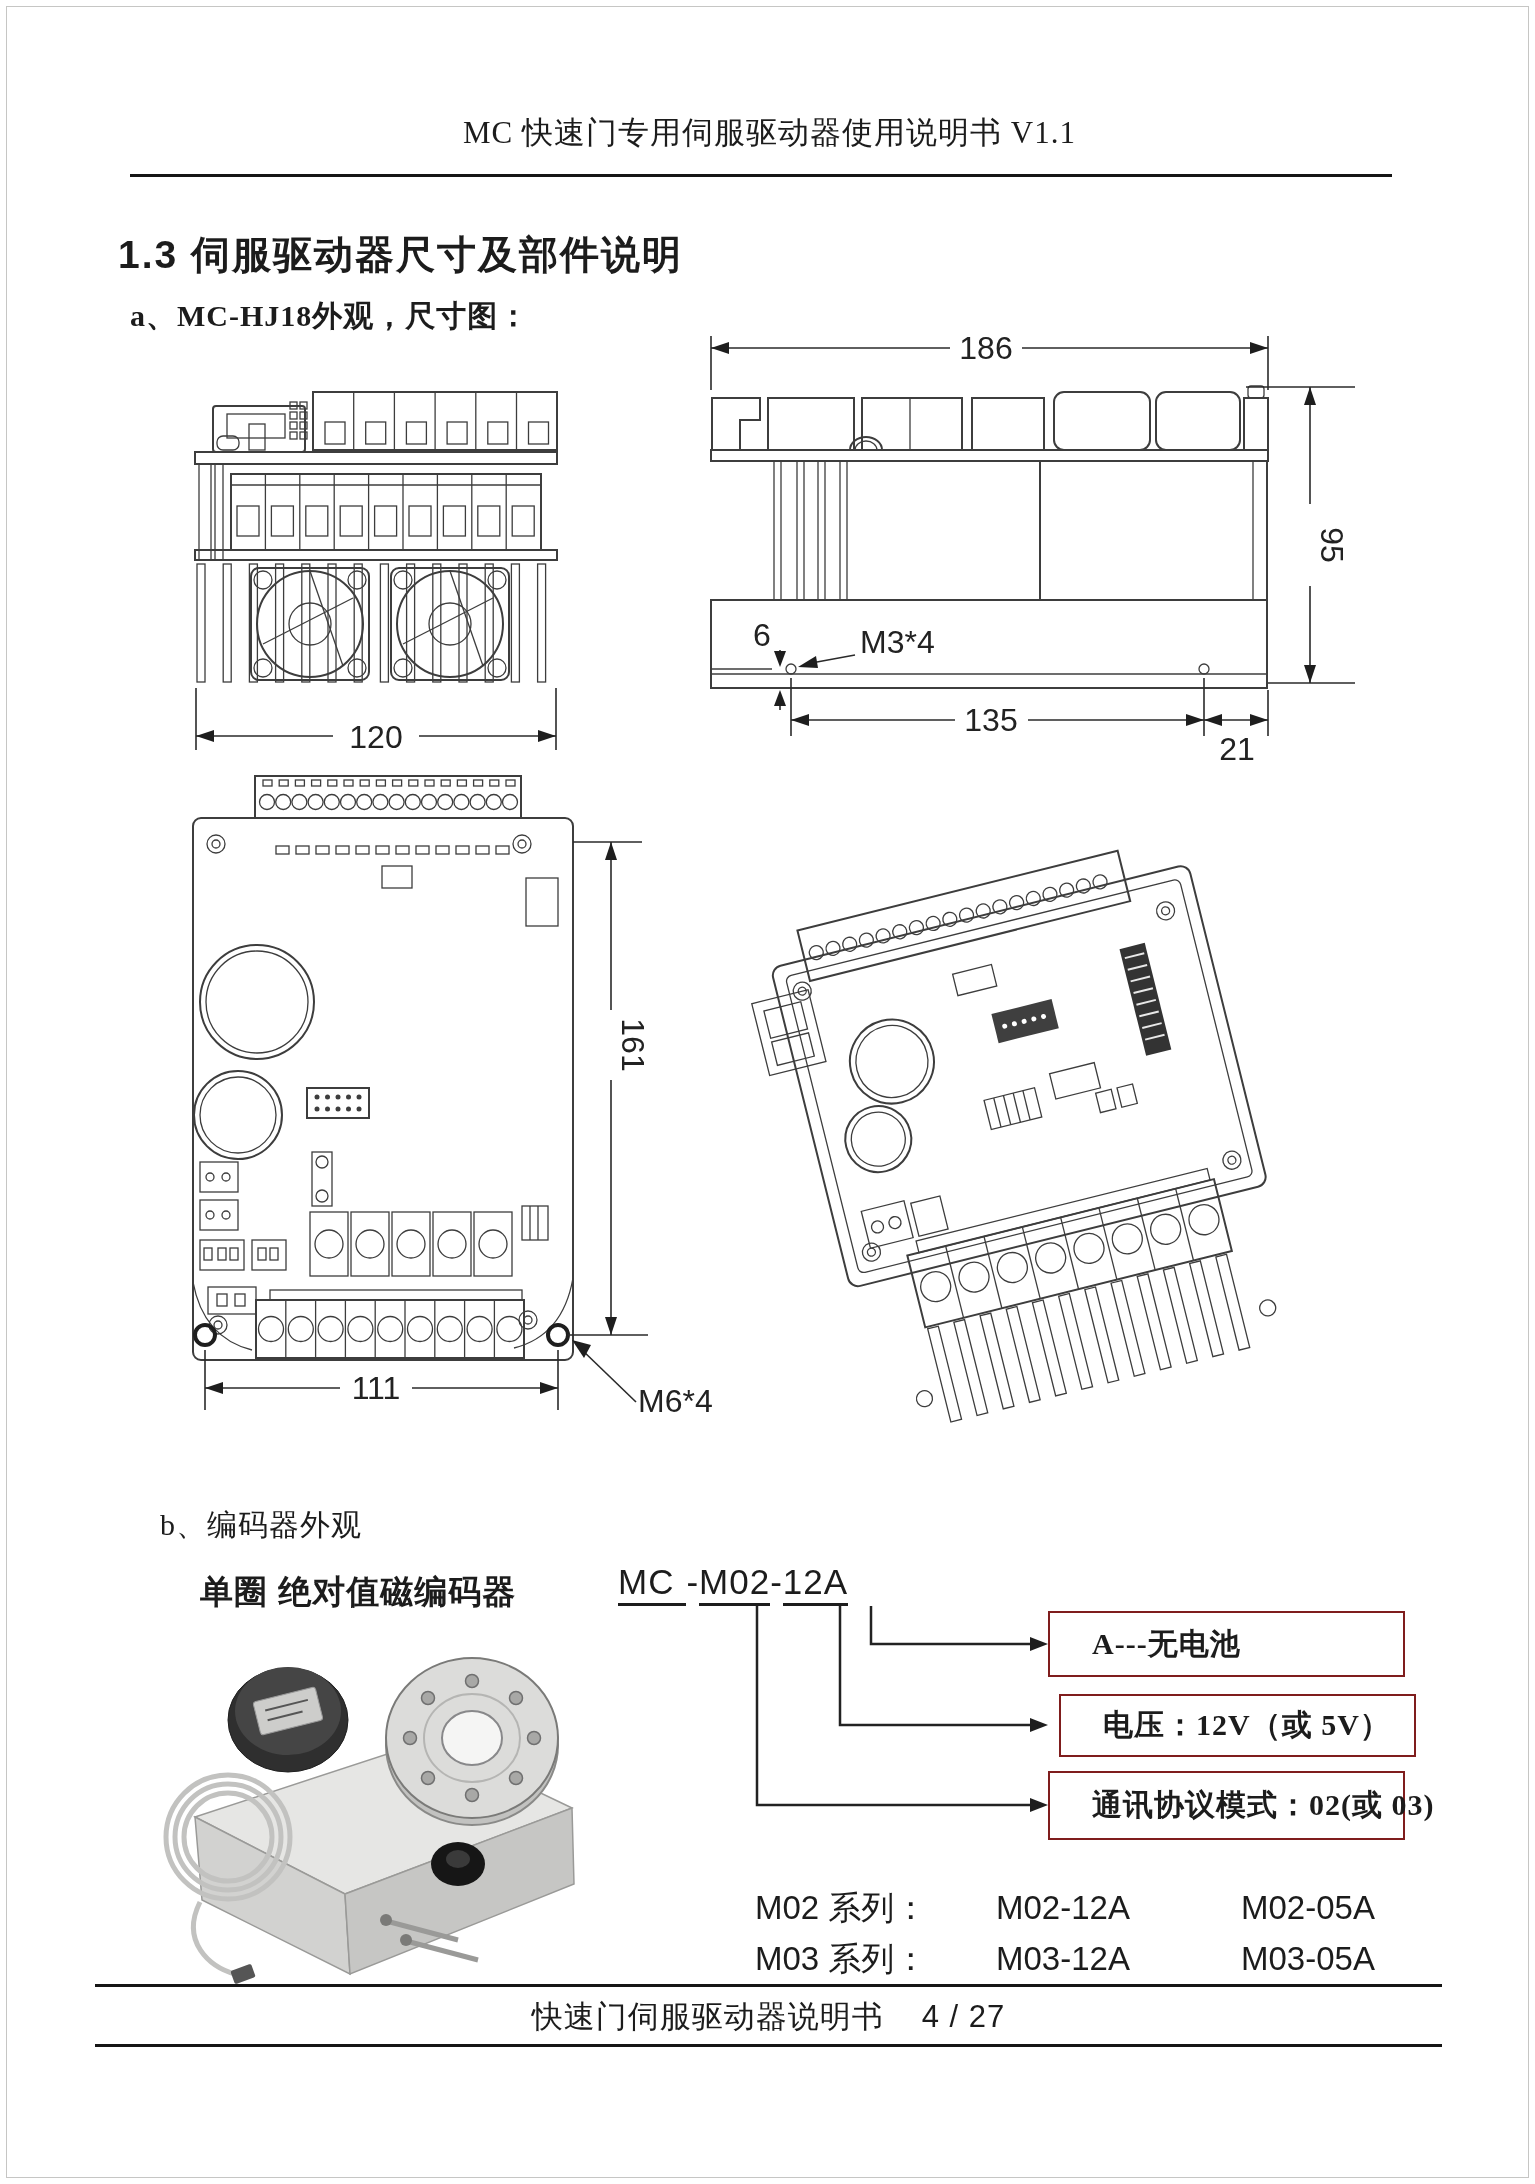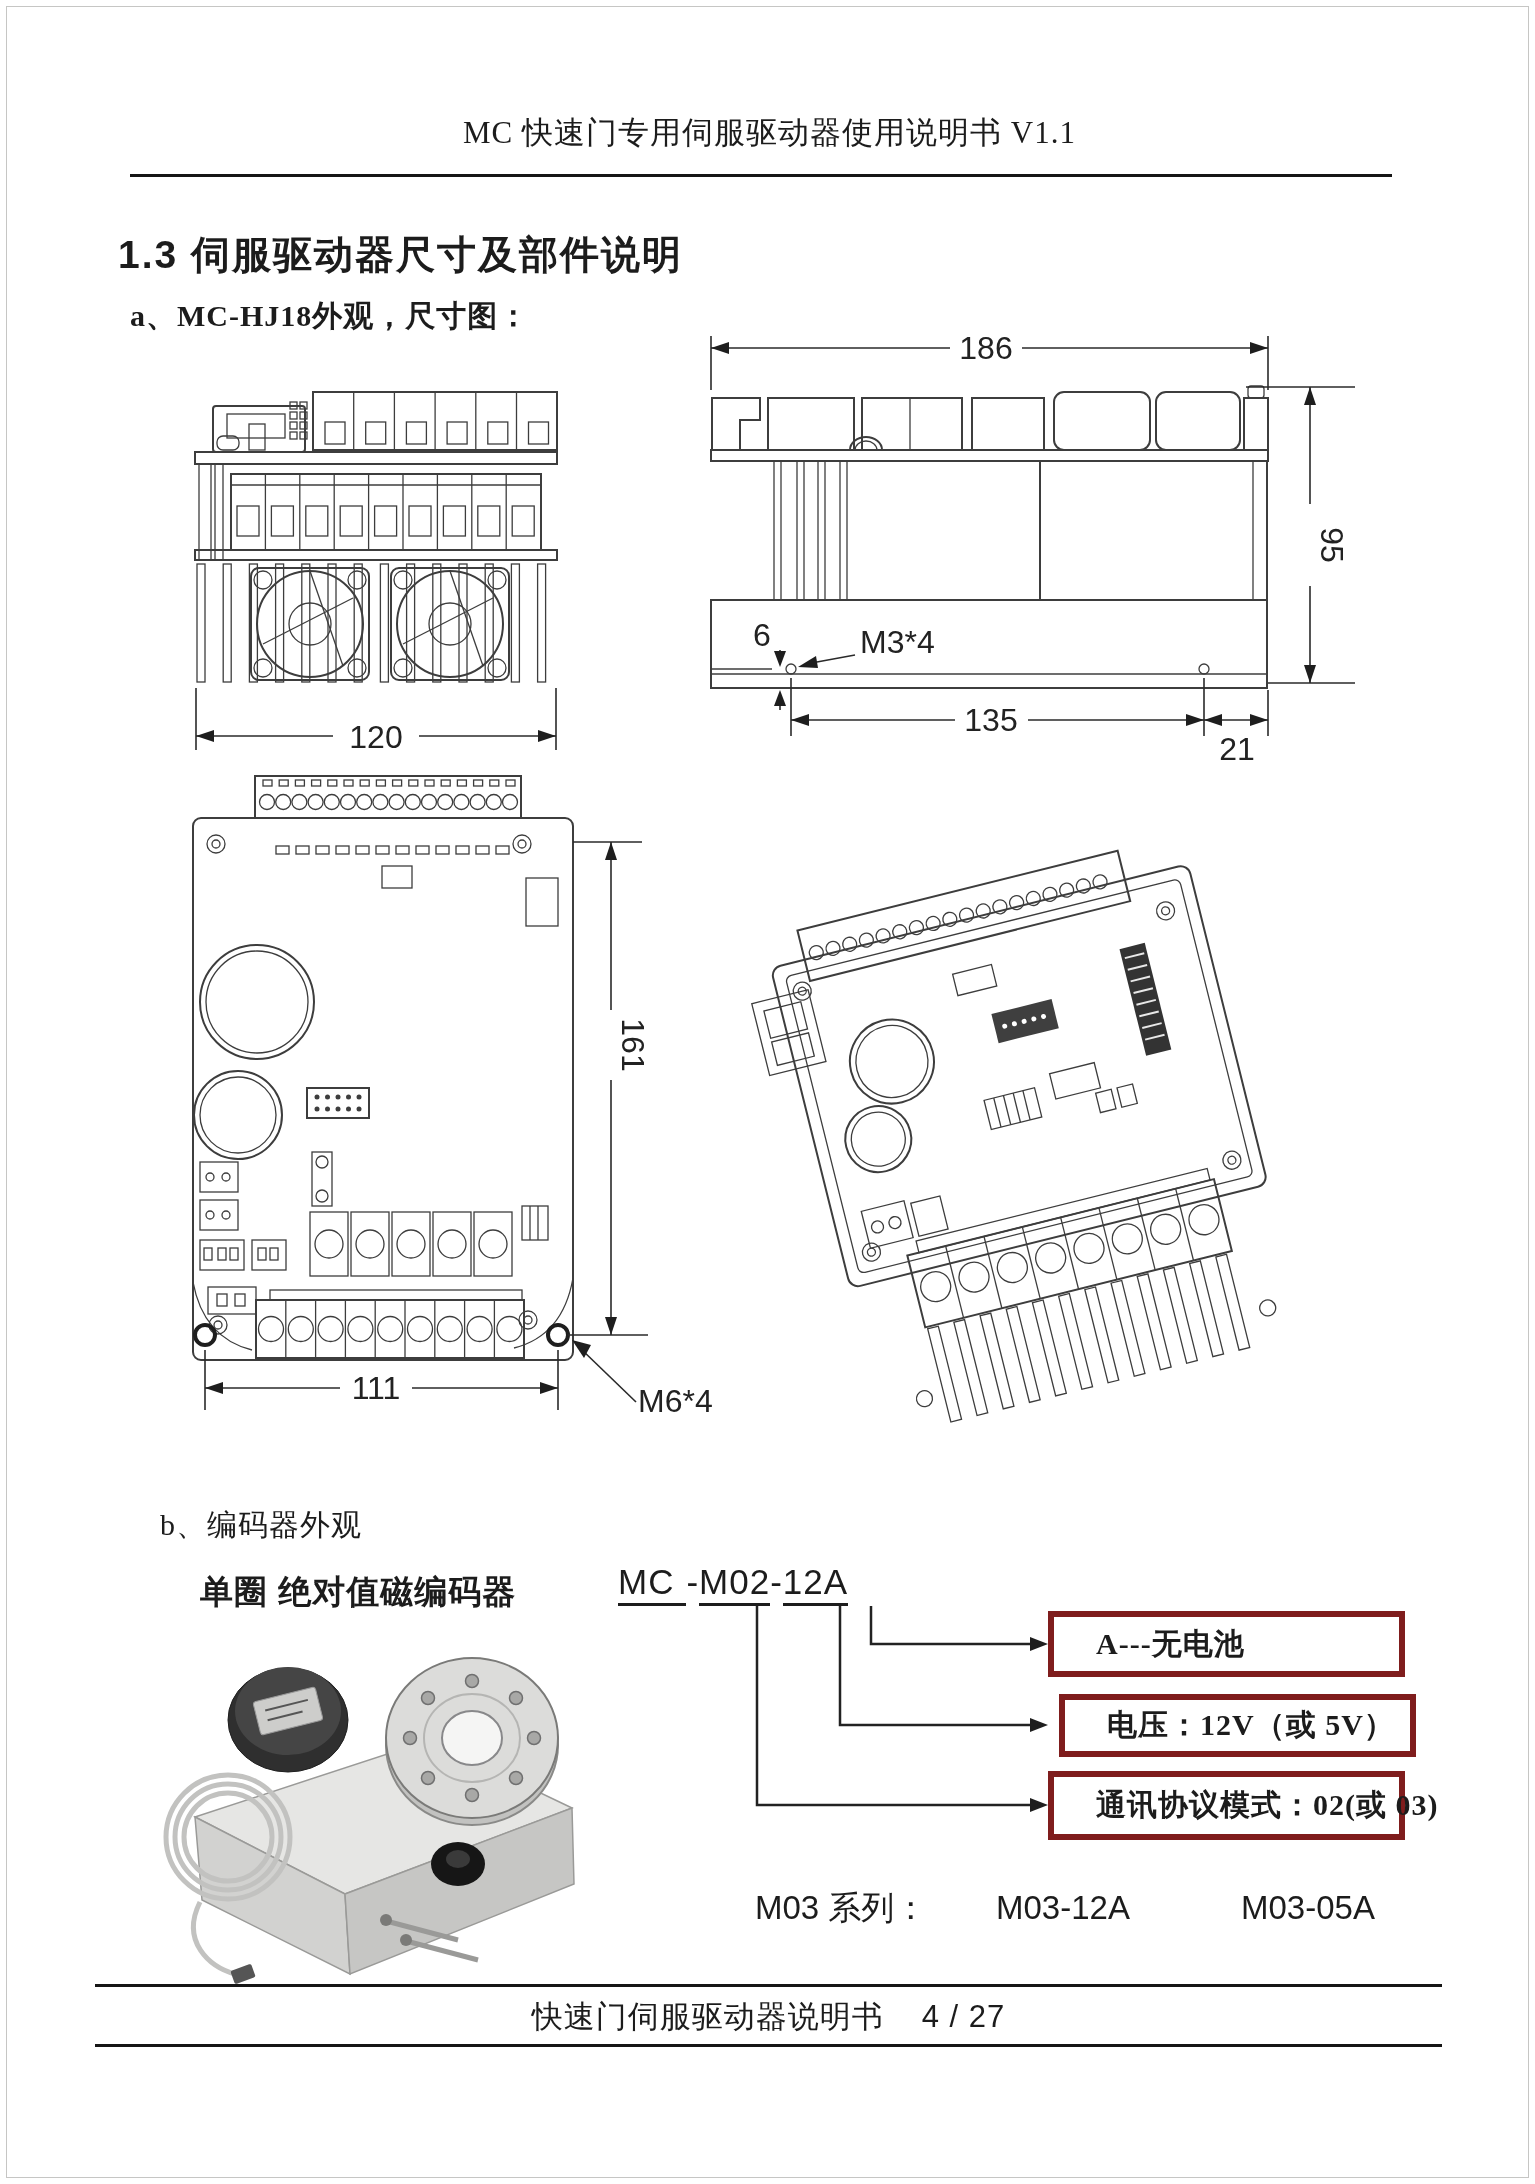--- a/index.html
+++ b/index.html
@@ -11,21 +11,21 @@
   .header-title{left:463px;top:112px;font-size:31px;letter-spacing:1px;white-space:nowrap;}
   .section-title{left:118px;top:228px;font-size:39px;font-weight:bold;
                  font-family:"Liberation Sans",sans-serif;letter-spacing:2px;white-space:nowrap;}
   .item-line{font-size:30px;letter-spacing:1px;white-space:nowrap;}
   .encoder-name{left:200px;top:1570px;font-size:33px;font-weight:bold;
                 font-family:"Liberation Sans",sans-serif;letter-spacing:1px;white-space:nowrap;}
   .model{left:618px;top:1562px;font-size:35px;font-family:"Liberation Sans",sans-serif;
          letter-spacing:1px;white-space:nowrap;}
   .model .u{border-bottom:3px solid #1d1d1d;padding-bottom:1px;display:inline-block;}
   .model .sp{padding-right:12px;}
-  .callout{position:absolute;left:1048px;width:357px;border:6px solid #7f1d1d;background:#fff;
+  .callout{position:absolute;left:1048px;width:357px;border:2px solid #7f1d1d;background:#fff;
            display:flex;align-items:center;padding-left:42px;box-sizing:border-box;
            font-size:30px;font-weight:600;letter-spacing:1px;white-space:nowrap;}
   .series{position:absolute;left:755px;top:1882px;font-family:"Liberation Sans",sans-serif;
           font-size:33px;}
   .series .row{height:51px;line-height:51px;white-space:nowrap;}
   .series .lab{display:inline-block;width:241px;}
   .series .it1{display:inline-block;width:245px;}
   .footer-text{left:95px;top:1996px;width:1347px;text-align:center;font-size:31px;
                letter-spacing:1px;white-space:nowrap;}
   .footer-text .pg{margin-left:38px;font-family:"Liberation Sans",sans-serif;}
@@ -614,20 +614,23 @@
   </div>
   <div class="callout" style="top:1694px;height:63px;margin-left:11px;">
     <span>电压：12V（或 5V）</span>
   </div>
   <div class="callout" style="top:1771px;height:69px;">
     <span>通讯协议模式：02(或 03)</span>
   </div>
 
   <div class="series">
     <div class="row">
+      <span class="lab">M02 系列：</span><span class="it1">M02-12A</span><span>M02-05A</span>
+    </div>
+    <div class="row">
       <span class="lab">M03 系列：</span><span class="it1">M03-12A</span><span>M03-05A</span>
     </div>
   </div>
 
   <div class="rule" style="left:95px;top:1984px;width:1347px;"></div>
   <div class="abs footer-text">
     <span>快速门伺服驱动器说明书</span><span class="pg">4 / 27</span>
   </div>
   <div class="rule" style="left:95px;top:2044px;width:1347px;"></div>
 </div>

